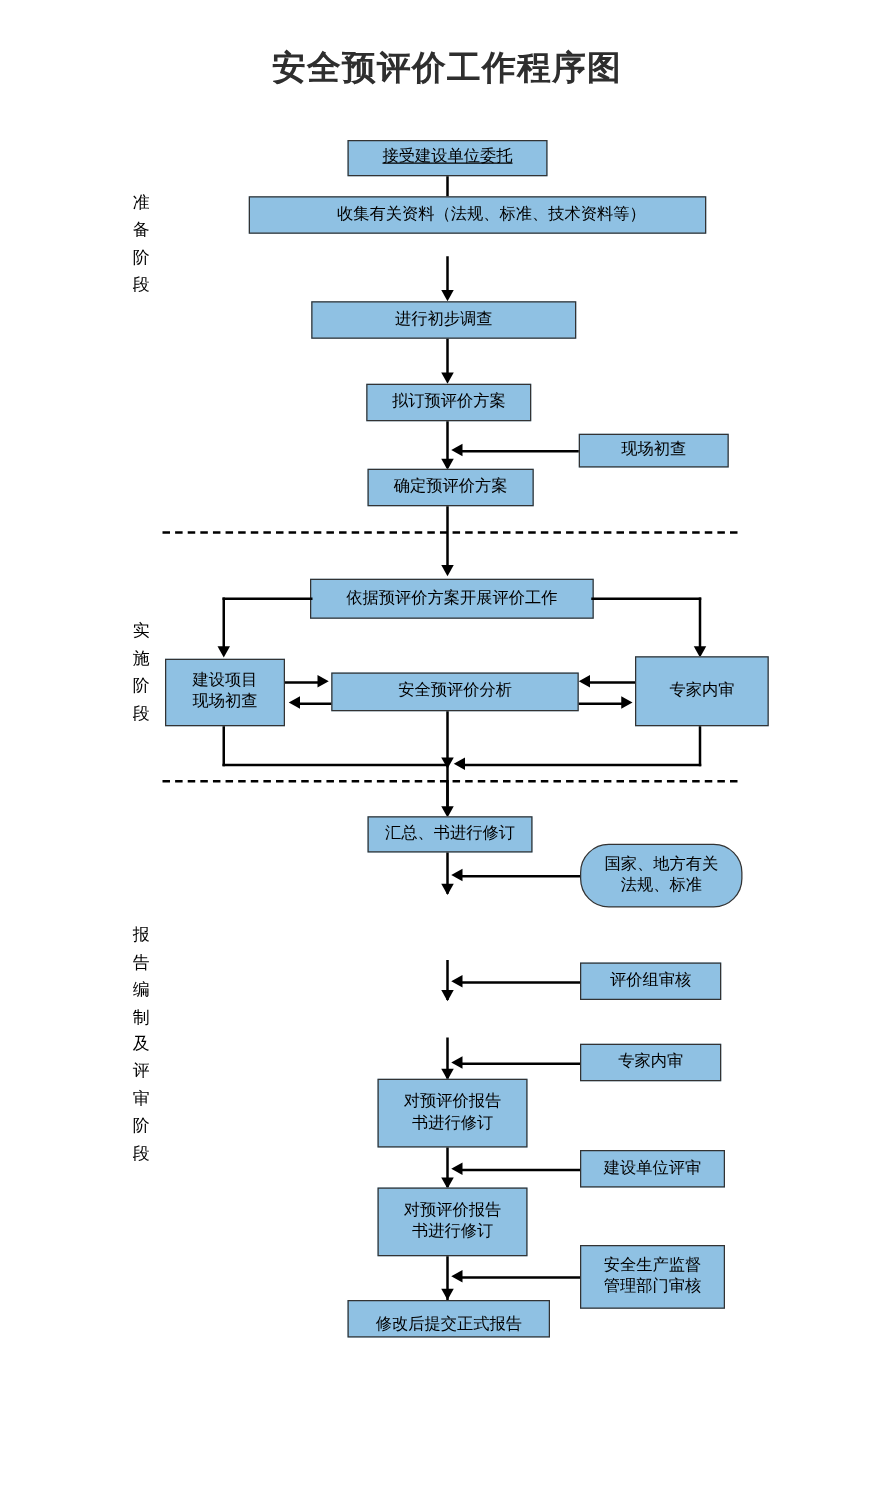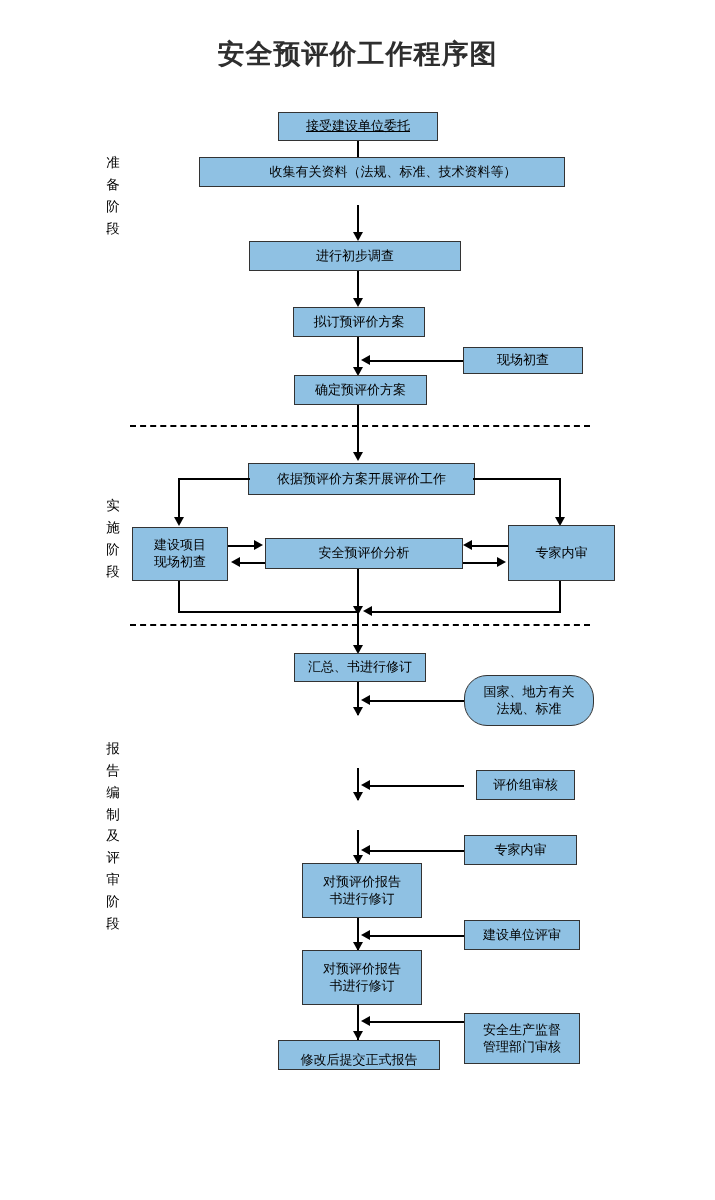--- a/index.html
+++ b/index.html
@@ -223,21 +223,21 @@
     <span class="l2">国家、地方有关</span>
     <span class="l2">法规、标准</span>
   </div>
   <div class="hline" style="left:368px; top:700px; width:96px;"></div>
   <div class="arrow-left" style="left:361px; top:695px;"></div>
 
 
   <div class="vline" style="left:357px; top:768px; height:32px;"></div>
   <div class="arrow-down" style="left:353px; top:792px;"></div>
 
-  <div class="node" style="left:476px; top:770px; width:99px; height:30px;">
+  <div class="node" style="left:464px; top:770px; width:113px; height:30px;">
     <span>评价组审核</span>
   </div>
   <div class="hline" style="left:368px; top:785px; width:96px;"></div>
   <div class="arrow-left" style="left:361px; top:780px;"></div>
 
 
   <div class="vline" style="left:357px; top:830px; height:33px;"></div>
   <div class="arrow-down" style="left:353px; top:855px;"></div>
 
   <div class="node" style="left:464px; top:835px; width:113px; height:30px;">
@@ -261,21 +261,21 @@
   <div class="arrow-left" style="left:361px; top:930px;"></div>
 
   <div class="node" style="left:302px; top:950px; width:120px; height:55px; flex-direction:column;">
     <span class="l2">对预评价报告</span>
     <span class="l2">书进行修订</span>
   </div>
 
   <div class="vline" style="left:357px; top:1005px; height:35px;"></div>
   <div class="arrow-down" style="left:353px; top:1031px;"></div>
 
-  <div class="node" style="left:464px; top:996px; width:116px; height:51px; flex-direction:column;margin-top:17px;">
+  <div class="node" style="left:464px; top:996px; width:116px; height:51px; flex-direction:column;">
     <span class="l2">安全生产监督</span>
     <span class="l2">管理部门审核</span>
   </div>
   <div class="hline" style="left:368px; top:1021px; width:96px;"></div>
   <div class="arrow-left" style="left:361px; top:1016px;"></div>
 
   <div class="node" style="left:278px; top:1040px; width:162px; height:30px;align-items:flex-end;">
     <span>修改后提交正式报告</span>
   </div>
 

